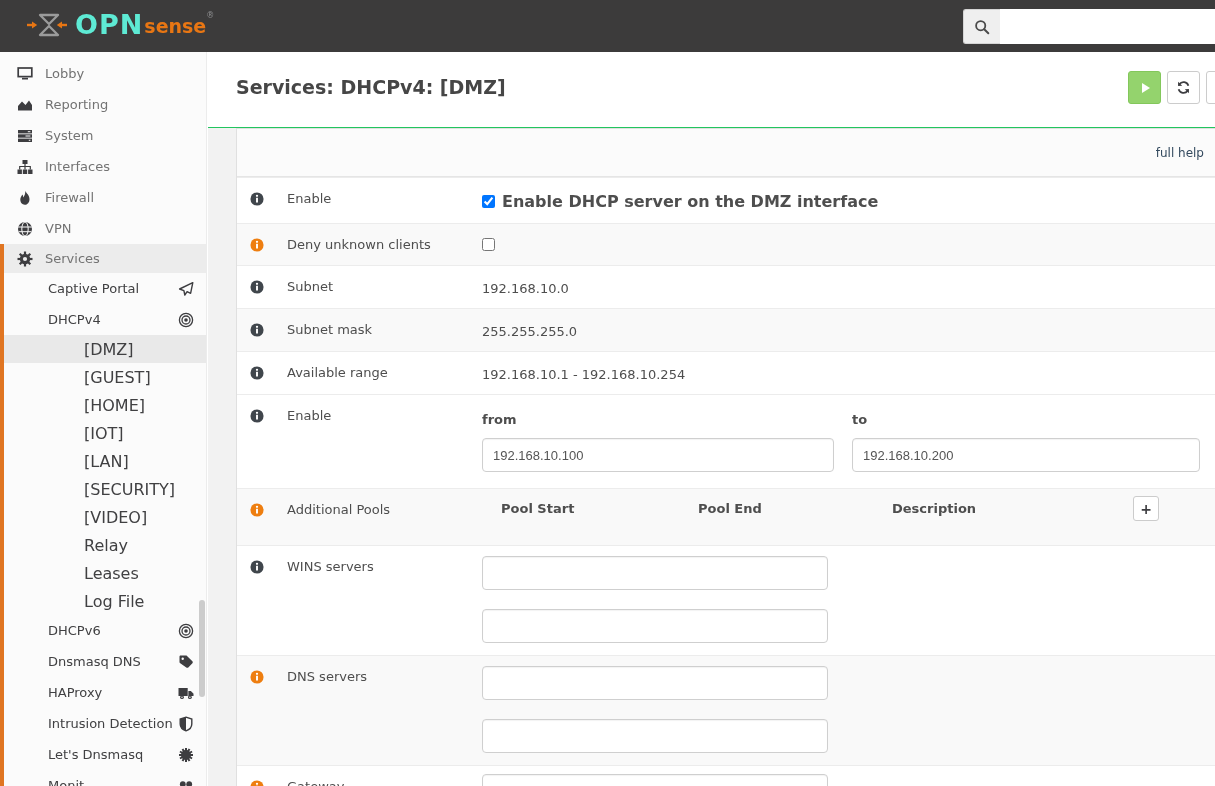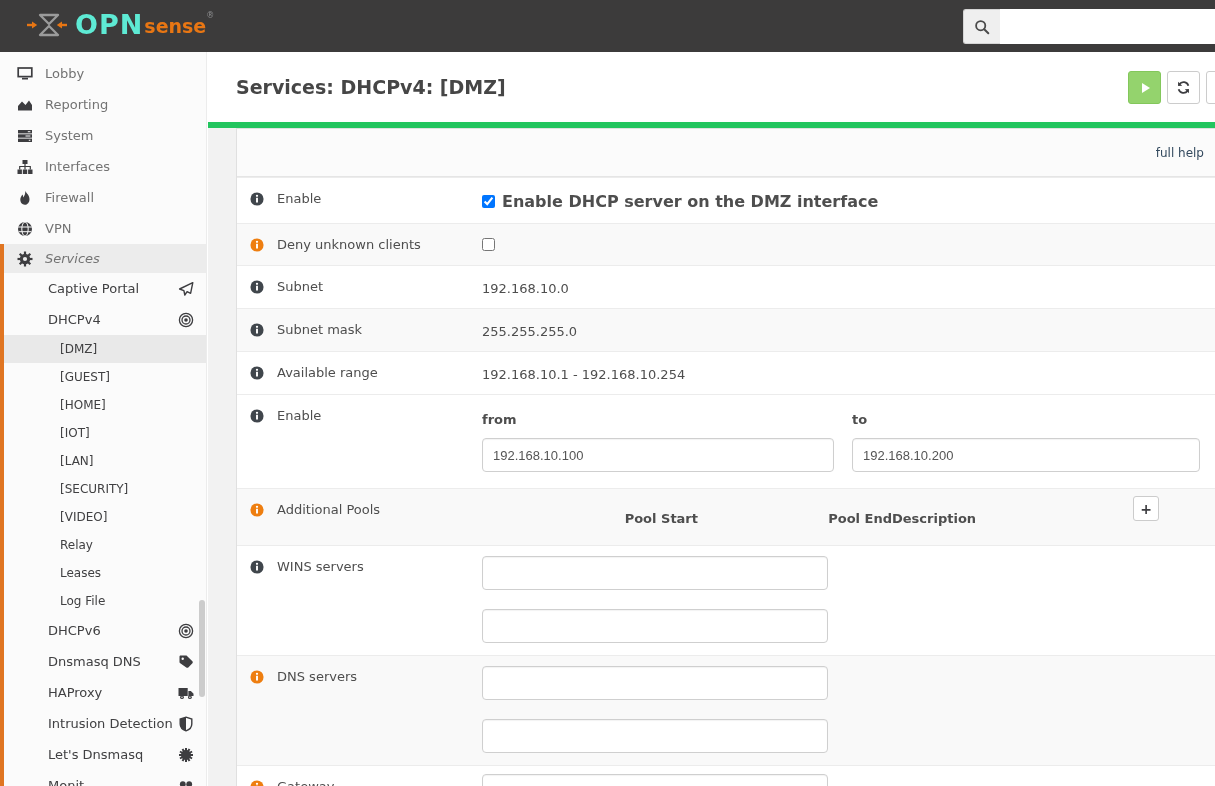--- a/index.html
+++ b/index.html
@@ -19,64 +19,64 @@
 
   
   .sidebar { position:absolute; left:0; top:52px; width:207px; height:734px; background:#fbfbfb;
     border-right:1px solid #ececec; overflow:hidden; }
   .nav-pad { height:6px; }
   .nav-item { height:31px; display:flex; align-items:center; padding-left:17px; gap:12px;
     font-size:13px; color:#737373; cursor:pointer; }
   .nav-item .nicon { width:16px; height:16px; display:flex; align-items:center; }
   .services-block { border-left:4px solid #e07522; }
   .services-block .nav-item { padding-left:13px; }
-  .services-block .nav-item.active { background:#ececec; height:29px;font-style:italic; }
+  .services-block .nav-item.active { background:#ececec; height:29px; }
   .sub1 { height:31px; display:flex; align-items:center; padding-left:44px; font-size:13px; color:#404042;
     position:relative; cursor:pointer; }
   .sub1 .ricon { position:absolute; right:12px; width:16px; height:16px; }
-  .sub2 { height:28px; display:flex; align-items:center; padding-left:56px; font-size:12px; color:#404042; cursor:pointer; }
+  .sub2 { height:28px; display:flex; align-items:center; padding-left:80px; font-size:16px; color:#404042; cursor:pointer; }
   .sub2.selected { background:#e9e9e9; }
   .sb-thumb { position:absolute; right:1px; top:548px; width:6px; height:97px; background:#ccc; border-radius:3px; }
 
   
   .main { position:absolute; left:208px; top:52px; width:1007px; height:734px; background:#f2f2f2; overflow:hidden; }
-  .titlebar { position:absolute; left:0; top:0; width:100%; height:76px; background:#fff; border-bottom:6px solid #22c55e; }
+  .titlebar { position:absolute; left:0; top:0; width:100%; height:76px; background:#fff; border-bottom:1px solid #22c55e; }
   .page-title { position:absolute; left:28px; top:24px; font-size:19px; font-weight:bold; color:#464646; }
   .btn { position:absolute; top:19px; width:33px; height:33px; border:1px solid #ccc; border-radius:3px;
     background:#fff; display:flex; align-items:center; justify-content:center; cursor:pointer; }
   .btn-play { left:920px; background:#94d36d; border-color:#83c75b; }
   .btn-refresh { left:959px; }
   .btn-extra { left:998px; }
 
   .panel { position:absolute; left:28px; top:76px; width:995px; height:820px; background:#fff;
     border:1px solid #e0e0e0; }
   .help-bar { height:48px; background:#fbfbfb; border-bottom:1px solid #e5e5e5; position:relative; }
   .help-label { position:absolute; right:26px; top:17px; font-size:12px; color:#33495e; cursor:pointer; }
 
   .frow { display:flex; border-top:1px solid #ececec; background:#fff; }
   .frow:first-of-type { border-top:none; }
   .frow.alt { background:#f9f9f9; }
-  .flabel { flex:0 0 245px; padding:13px 8px 8px 13px; display:flex; gap:13px; align-items:flex-start;
+  .flabel { flex:0 0 245px; padding:13px 8px 8px 13px; display:flex; gap:23px; align-items:flex-start;
     font-size:13px; color:#4e4e4e; }
   .info { width:14px; height:14px; flex:0 0 14px; margin-top:1px; }
   .info.dark { color:#40464c; }
   .info.orange { color:#ee7e10; }
   .fcontrol { flex:1; padding:12px 14px 12px 0; position:relative; font-size:13px; color:#4e4e4e; }
   .chk-line { display:flex; align-items:center; gap:7px; margin-top:2px; }
   .chk-line input { width:13px; height:13px; }
   .chk-text { font-weight:bold; color:#4e4e4e; font-size:16px; }
   .static-val { margin-top:3px; }
   .tinput { height:34px; border:1px solid #cfcfcf; border-radius:4px; padding:0 10px; font-size:13px;
     color:#555; width:346px; display:block; background:#fff; box-shadow:inset 0 1px 1px rgba(0,0,0,.05); }
   .range-col { display:inline-block; vertical-align:top; }
   .range-col .hdr { font-weight:bold; font-size:13px; margin:5px 0 11px 0; }
   .col-from { width:352px; margin-right:18px; }
   .col-to { width:348px; }
   .range-col .tinput { width:100%; }
-  .pools-hdrs { display:flex; margin-top:10px; font-weight:bold; font-size:13px;text-align:right; }
+  .pools-hdrs { display:flex; font-weight:bold; font-size:13px; }
   .ph1 { width:216px; padding-left:19px; }
   .ph2 { width:194px; }
   .pools-add { position:absolute; left:651px; top:7px; width:26px; height:25px; background:#fff;
     border:1px solid #ccc; border-radius:3px; display:flex; align-items:center; justify-content:center;
     font-weight:bold; font-size:14px; color:#3d3d40; cursor:pointer; }
   .stack .tinput { margin-top:0; }
   .stack .tinput + .tinput { margin-top:19px; }
   .row-enable { min-height:41px; } .row-deny { min-height:42px; } .row-subnet { min-height:42px; }
   .row-mask { min-height:41px; } .row-avail { min-height:42px; } .row-range { min-height:94px; }
   .row-pools { min-height:57px; } .row-wins { min-height:110px; } .row-dns { min-height:105px; }

